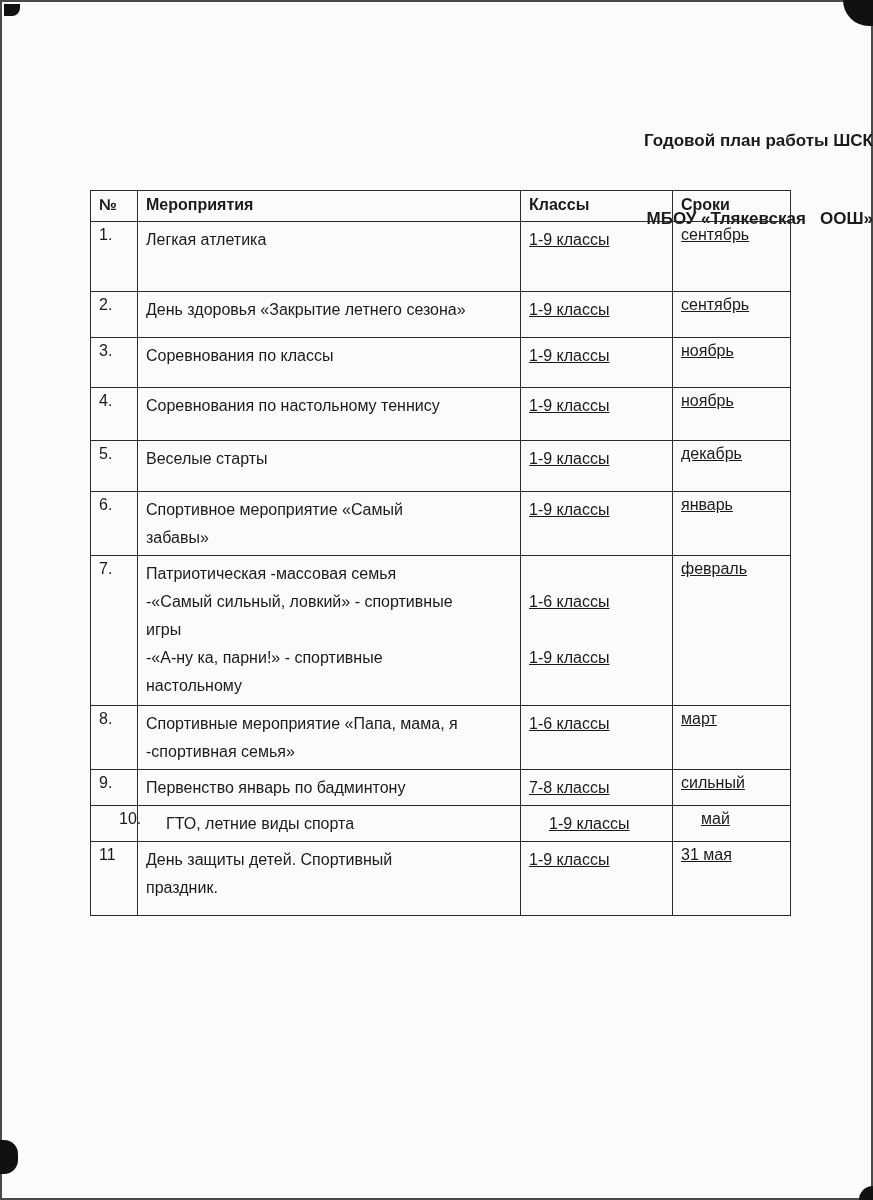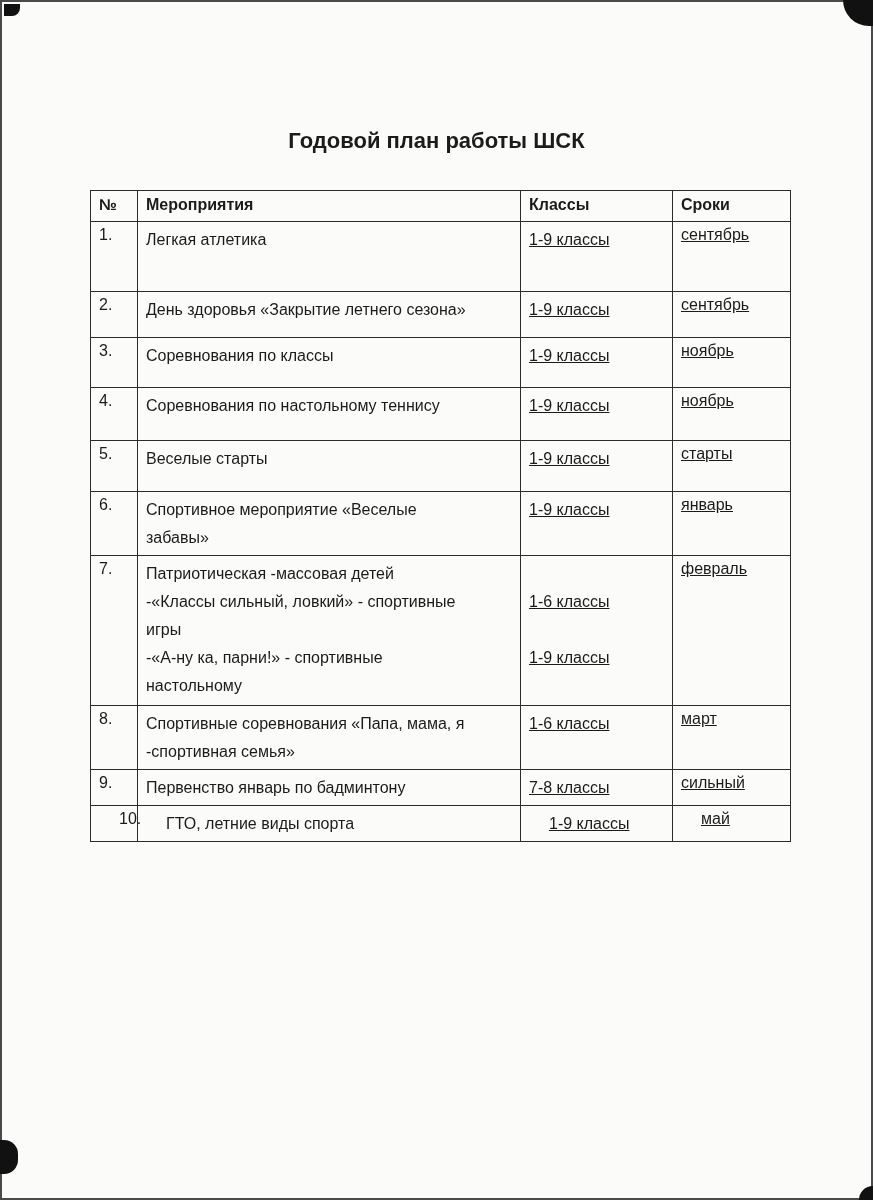--- a/index.html
+++ b/index.html
@@ -14,21 +14,21 @@
   }
   
   .corner{position:absolute;background:#111;}
   .corner.tl{left:4px;top:4px;width:16px;height:12px;border-radius:0 0 8px 0;}
   .corner.tr{right:0;top:0;width:30px;height:26px;border-radius:0 0 0 26px;}
   .corner.bl{left:0;bottom:26px;width:18px;height:34px;border-radius:0 14px 14px 0;}
   .corner.br{right:0;bottom:0;width:14px;height:14px;border-radius:14px 0 0 0;}
 
   .title{
     position:absolute;left:0;top:76px;width:100%;
-    text-align:center;font-weight:bold;font-size:22px;line-height:26px;
+    text-align:right;font-weight:bold;font-size:17px;line-height:26px;
     white-space:pre-wrap;
   }
   .title .title-line{white-space:pre-wrap;}
 
   table.plan{
     position:absolute;left:90px;top:190px;
     width:700px;border-collapse:collapse;table-layout:fixed;
     font-size:16px;
   }
   table.plan th, table.plan td{
@@ -66,20 +66,21 @@
 
 <div class="page">
 
   <div class="corner tl"></div>
   <div class="corner tr"></div>
   <div class="corner bl"></div>
   <div class="corner br"></div>
 
   <div class="title">
     <div class="title-line">Годовой план работы ШСК</div>
+    <div class="title-line">МБОУ «Тлякевская   ООШ»</div>
   </div>
 
   <table class="plan">
     <colgroup>
       <col class="c-num">
         <col class="c-act">
         <col class="c-cls">
         <col class="c-trm">
     </colgroup>
     <thead>
@@ -132,54 +133,54 @@
           <td class="cell-term">ноябрь</td>
         </tr>
         <tr>
           <td class="cell-num">5.</td>
           <td class="cell-activity">
             <div class="line">Веселые старты</div>
           </td>
           <td class="cell-classes">
             <div class="line">1-9 классы</div>
           </td>
-          <td class="cell-term">старты</td>
+          <td class="cell-term">декабрь</td>
         </tr>
         <tr>
           <td class="cell-num">6.</td>
           <td class="cell-activity">
-            <div class="line">Спортивное мероприятие «Веселые</div>
+            <div class="line">Спортивное мероприятие «Самый</div>
             <div class="line">забавы»</div>
           </td>
           <td class="cell-classes">
             <div class="line">1-9 классы</div>
           </td>
           <td class="cell-term">январь</td>
         </tr>
         <tr>
           <td class="cell-num">7.</td>
           <td class="cell-activity">
-            <div class="line">Патриотическая -массовая детей</div>
-            <div class="line">-«Классы сильный, ловкий» - спортивные</div>
+            <div class="line">Патриотическая -массовая семья</div>
+            <div class="line">-«Самый сильный, ловкий» - спортивные</div>
             <div class="line">игры</div>
             <div class="line">-«А-ну ка, парни!» - спортивные</div>
             <div class="line">настольному</div>
           </td>
           <td class="cell-classes">
             <div class="line"></div>
             <div class="line">1-6 классы</div>
             <div class="line"></div>
             <div class="line">1-9 классы</div>
           </td>
           <td class="cell-term">февраль</td>
         </tr>
         <tr>
           <td class="cell-num">8.</td>
           <td class="cell-activity">
-            <div class="line">Спортивные соревнования «Папа, мама, я</div>
+            <div class="line">Спортивные мероприятие «Папа, мама, я</div>
             <div class="line">-спортивная семья»</div>
           </td>
           <td class="cell-classes">
             <div class="line">1-6 классы</div>
           </td>
           <td class="cell-term">март</td>
         </tr>
         <tr>
           <td class="cell-num">9.</td>
           <td class="cell-activity">
@@ -192,17 +193,28 @@
         </tr>
         <tr>
           <td class="cell-num">10.</td>
           <td class="cell-activity">
             <div class="line">ГТО, летние виды спорта</div>
           </td>
           <td class="cell-classes">
             <div class="line">1-9 классы</div>
           </td>
           <td class="cell-term">май</td>
+        </tr>
+        <tr>
+          <td class="cell-num">11</td>
+          <td class="cell-activity">
+            <div class="line">День защиты детей. Спортивный</div>
+            <div class="line">праздник.</div>
+          </td>
+          <td class="cell-classes">
+            <div class="line">1-9 классы</div>
+          </td>
+          <td class="cell-term">31 мая</td>
         </tr>
       </tbody>
   </table>
 
 </div>
 
 </body></html>

